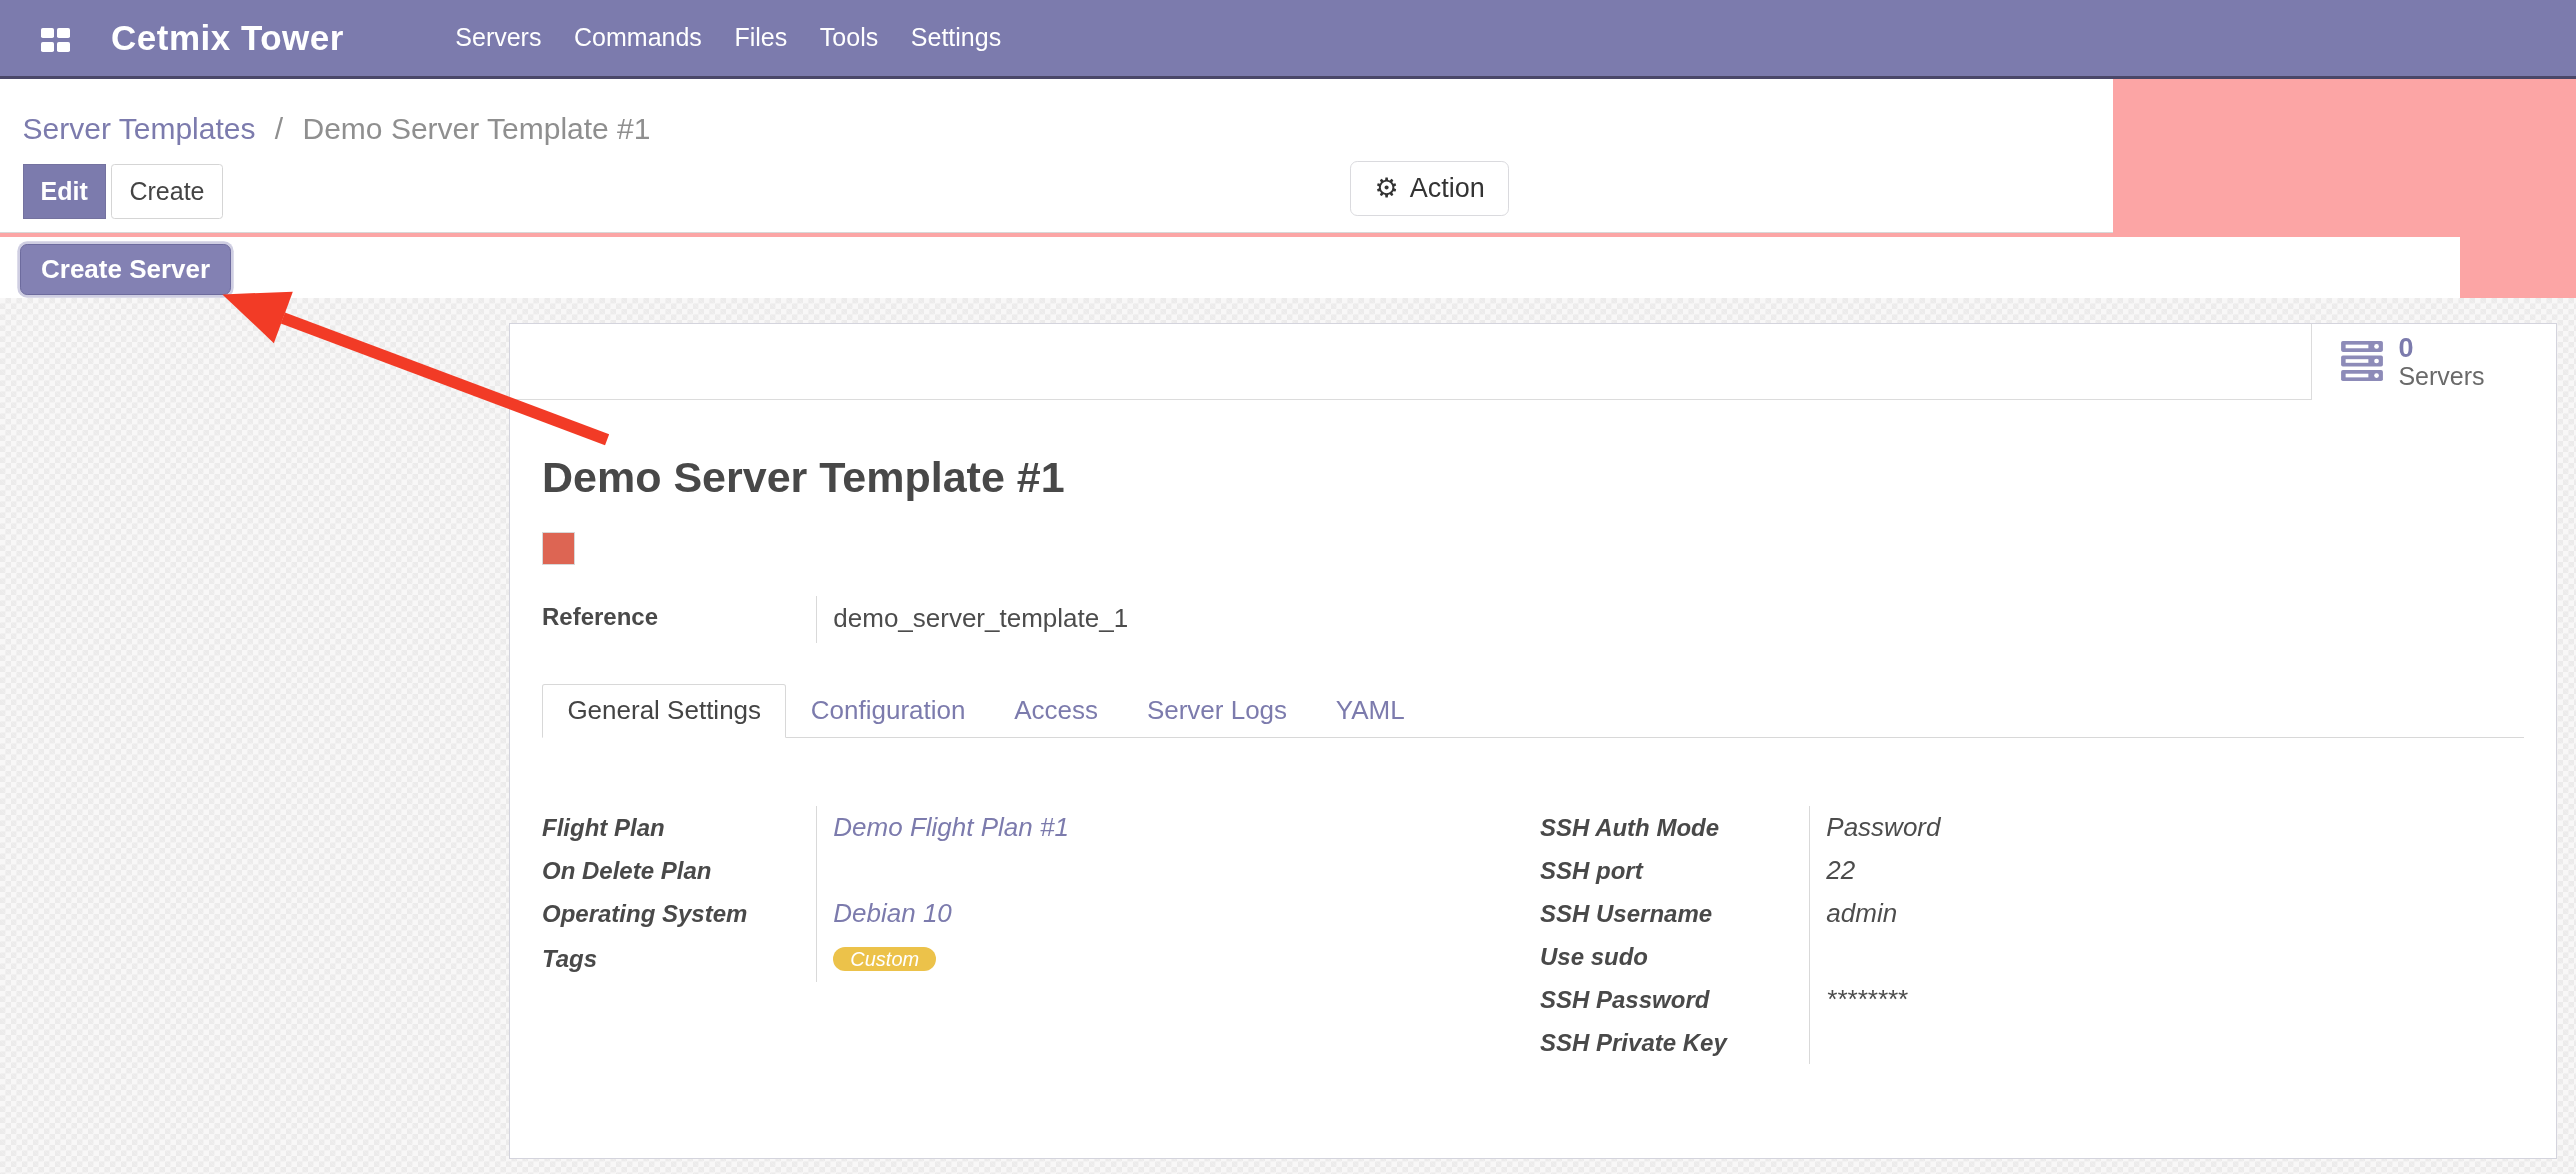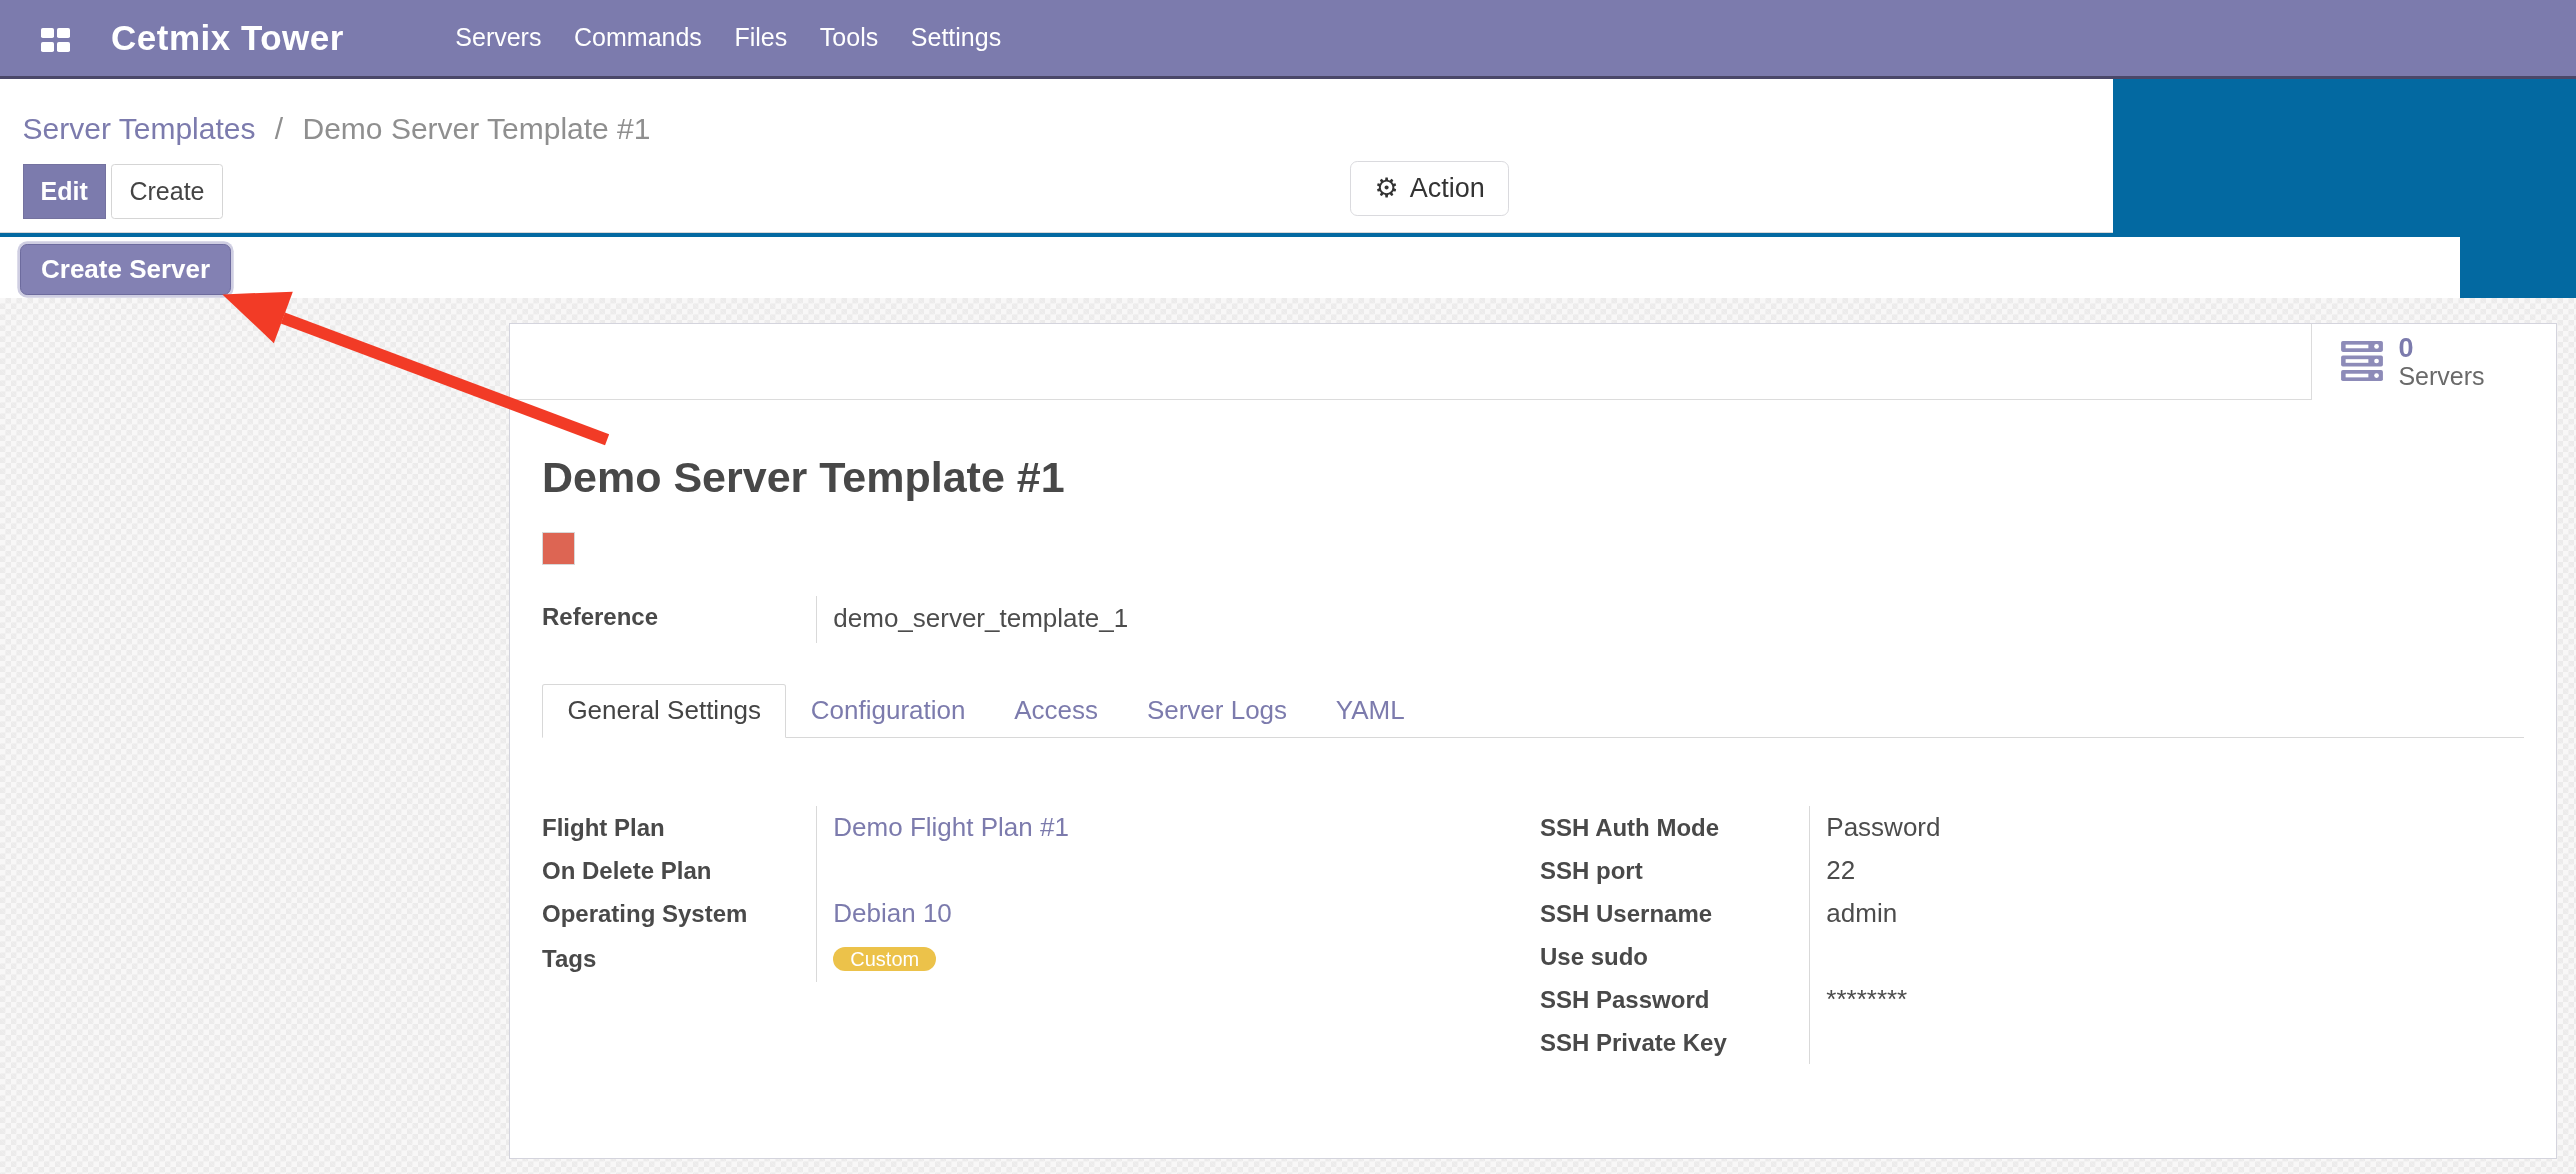--- a/index.html
+++ b/index.html
@@ -1,18 +1,18 @@
 <!DOCTYPE html>
 <html style="font-size:14.5px"><head>
 <meta charset="utf-8">
 <style>
   * { margin:0; padding:0; box-sizing:border-box; }
   html,body { background:#ffffff; }
   body { font-family:"Liberation Sans", sans-serif; color:#494949; }
-  .screen { position:relative; width:2576px; height:1174px; overflow:hidden; background:#0369a1; }
+  .screen { position:relative; width:2576px; height:1174px; overflow:hidden; background:#fca5a5; }
 
   
   .navbar { position:absolute; top:0; left:0; width:2576px; height:79px;
     background:#7c7bad; border-bottom:3.6px solid #4a4768;
     display:flex; align-items:center; }
   .apps-icon { position:absolute; left:41px; top:28px; width:29px; height:23.5px;
     display:grid; grid-template-columns:12.6px 12.6px; grid-template-rows:10px 10px; gap:3.6px; cursor:pointer; }
   .apps-icon span { background:#fff; border-radius:1.8px; }
   .brand { position:absolute; left:111px; top:0; height:75px; display:flex; align-items:center;
     color:#fff; font-size:35px; font-weight:bold; letter-spacing:0.5px; cursor:pointer; }
@@ -72,21 +72,21 @@
   .ref-row { margin-top:31px; display:flex; height:47px; align-items:stretch; }
   .ref-row .f-label { padding-top:7.2px; }
   .ref-row .f-value { padding-top:7.2px; }
 
   .tabs { margin-top:40px; display:flex; align-items:flex-end; border-bottom:0.9px solid #d8d8d8; height:55px; }
   .tab { height:54px; padding:0 24.4px; display:flex; align-items:center;
     font-size:26px; color:#7c7bad; cursor:pointer; white-space:nowrap;margin-top:9px; }
   .tab.active { color:#444; background:#fff; border:0.9px solid #d8d8d8; border-bottom:1.8px solid #fff;
     margin-bottom:-0.9px; border-top-left-radius:2.7px; border-top-right-radius:2.7px; }
 
-  .groups { margin-top:68px; display:flex; }
+  .groups { margin-top:68px; display:flex;font-style:italic; }
   .group { display:flex; flex-direction:column; }
   .group.left  { width:998px; flex-shrink:0; }
   .group.right { flex-grow:1; }
   .group.right .f-label { width:269px; }
   .row { display:flex; min-height:43px; align-items:center; }
   .row .f-value { align-self:stretch; display:flex; align-items:center; }
   .link { color:#7c7bad; text-decoration:none; cursor:pointer; }
   .tag { display:inline-block; background:#ecc24a; color:#fff; font-size:20px;
     padding:1px 17px; border-radius:18px; line-height:1.1; }
 

